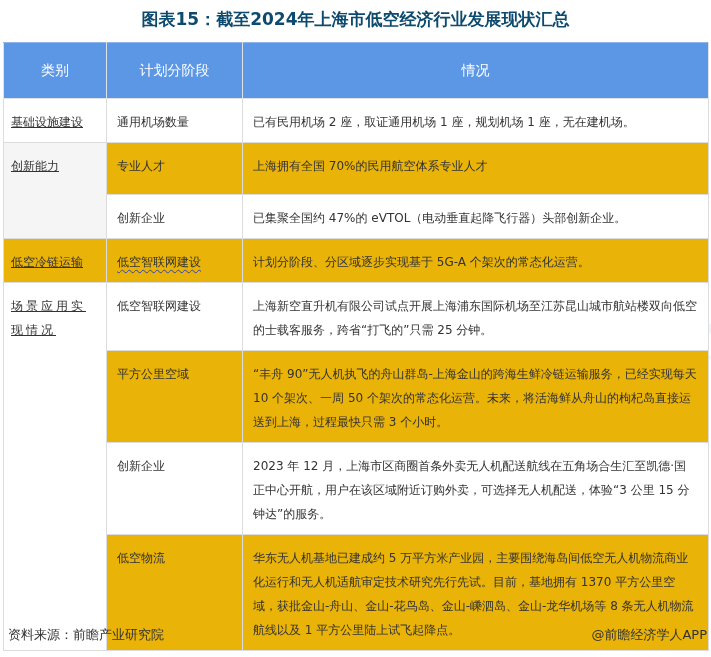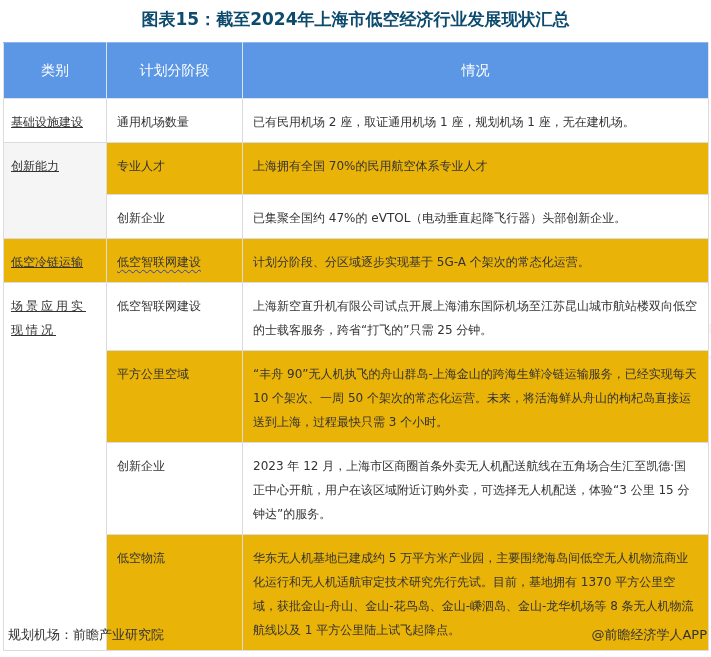--- a/index.html
+++ b/index.html
@@ -81,14 +81,14 @@
       <td>创新企业</td>
       <td>2023 年 12 月，上海市区商圈首条外卖无人机配送航线在五角场合生汇至凯德·国正中心开航，用户在该区域附近订购外卖，可选择无人机配送，体验“3 公里 15 分钟达”的服务。</td>
     </tr>
     <tr class="g" style="height:110px">
       <td>低空物流</td>
       <td>华东无人机基地已建成约 5 万平方米产业园，主要围绕海岛间低空无人机物流商业化运行和无人机适航审定技术研究先行先试。目前，基地拥有 1370 平方公里空域，获批金山-舟山、金山-花鸟岛、金山-嵊泗岛、金山-龙华机场等 8 条无人机物流航线以及 1 平方公里陆上试飞起降点。</td>
     </tr>
   </tbody>
 </table>
 
-<div class="footer-left">规划机场：前瞻产业研究院</div>
+<div class="footer-left">资料来源：前瞻产业研究院</div>
 <div class="footer-right">@前瞻经济学人APP</div>
 
 </body></html>

